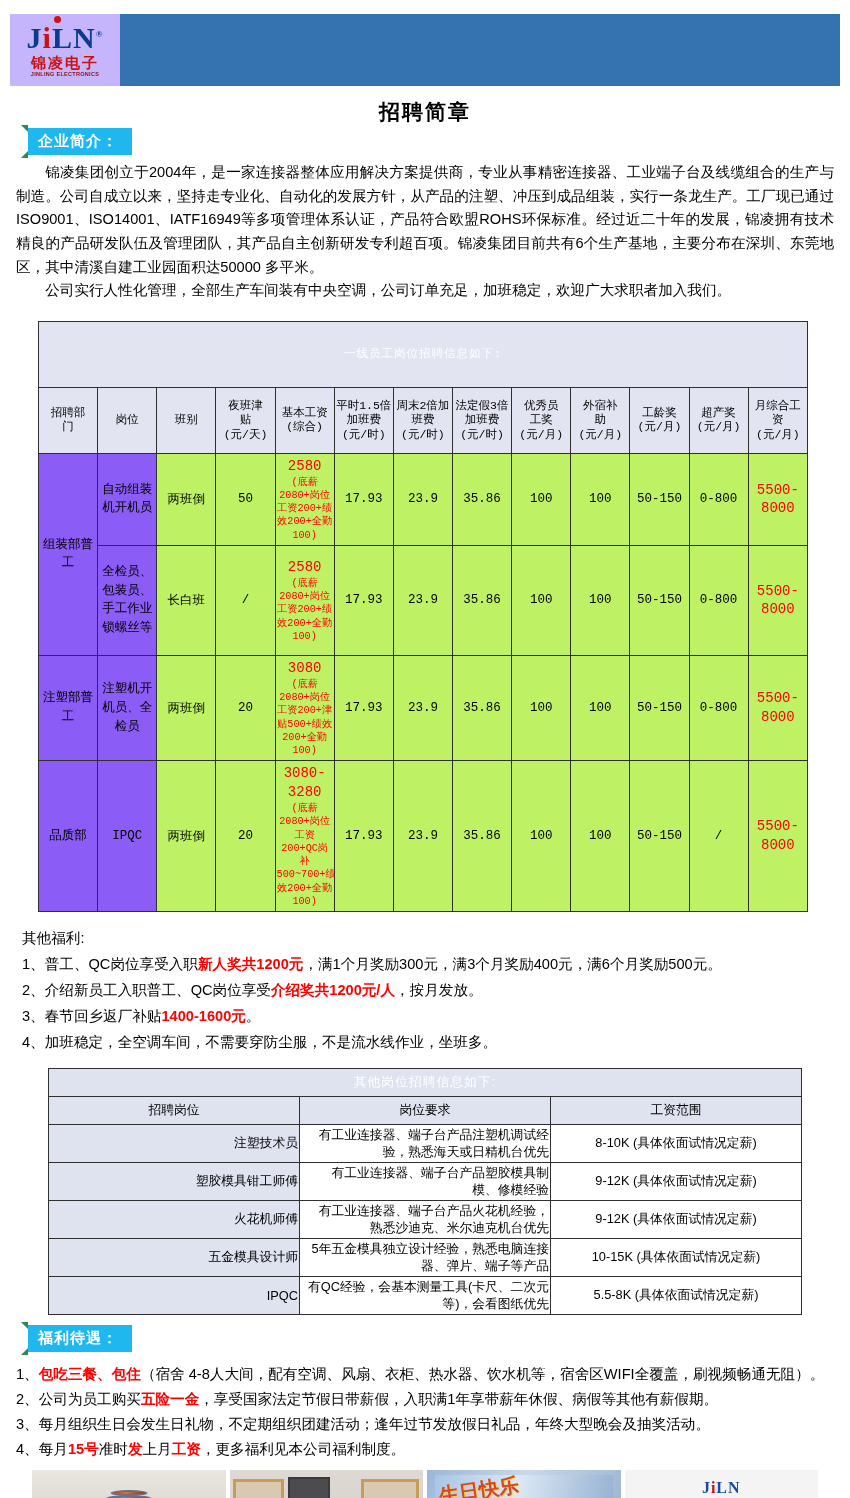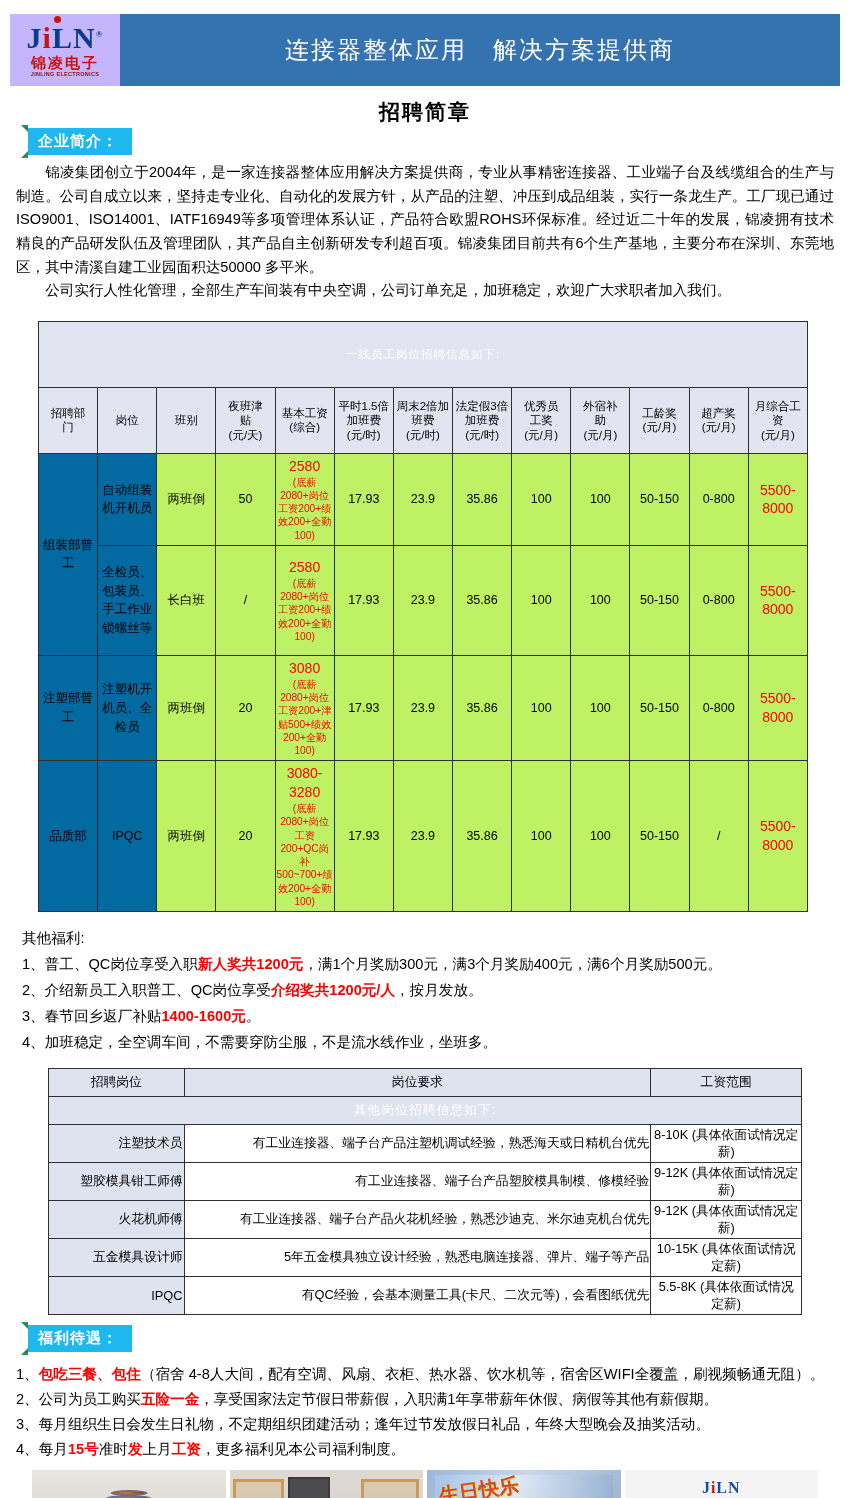--- a/index.html
+++ b/index.html
@@ -124,21 +124,21 @@
   
   .intro {
     margin: 6px 16px 0 16px;
     font-size: 14.6px;
     line-height: 1.62;
     text-align: justify;
   }
   .intro p { margin: 0; text-indent: 2em; }
 
   
-  .table-wrap { margin: 18px 42px 0 38px; }
+  .table-wrap { margin: 18px 42px 0 38px; font-family: Liberation Mono, monospace; }
   table.main, table.other {
     width: 100%;
     border-collapse: collapse;
     table-layout: fixed;
   }
   table.main td, table.main th,
   table.other td, table.other th {
     border: 1px solid #2f2f2f;
     text-align: center;
     vertical-align: middle;
@@ -159,21 +159,21 @@
     padding: 5px 1px;
     height: 66px;
   }
   table.main tbody td {
     font-size: 12.5px;
     padding: 3px 1px;
     background: #bef264;
   }
   table.main tbody td.dept,
   table.main tbody td.post {
-    background: #0369a1;
+    background: #8b5cf6;
     font-size: 12.5px;
     line-height: 1.5;
   }
   .wage-main {
     color: #ff0000;
     font-size: 14px;
     line-height: 1.35;
   }
   .wage-sub {
     color: #ff0000;
@@ -275,21 +275,20 @@
 
 <div class="header">
   <div class="logo-box">
     <div class="logo-main">
       <span class="dot"></span>J<span class="red">i</span>LN<span class="reg">®</span>
     </div>
     <div class="logo-cn">锦凌电子</div>
     <div class="logo-en">JINLING ELECTRONICS</div>
   </div>
   <div class="banner">
-    <div class="banner-cn">连接器整体应用　解决方案提供商</div>
   </div>
 </div>
 
 <div class="doc-title">招聘简章</div>
 
 <div class="tag-wrap">
   <span class="tag">企业简介：</span>
 </div>
 <div class="intro">
   <p>锦凌集团创立于2004年，是一家连接器整体应用解决方案提供商，专业从事精密连接器、工业端子台及线缆组合的生产与制造。公司自成立以来，坚持走专业化、自动化的发展方针，从产品的注塑、冲压到成品组装，实行一条龙生产。工厂现已通过ISO9001、ISO14001、IATF16949等多项管理体系认证，产品符合欧盟ROHS环保标准。经过近二十年的发展，锦凌拥有技术精良的产品研发队伍及管理团队，其产品自主创新研发专利超百项。锦凌集团目前共有6个生产基地，主要分布在深圳、东莞地区，其中清溪自建工业园面积达50000 多平米。</p>
@@ -451,28 +450,28 @@
       <div class="line">1、普工、QC岗位享受入职<span class="hl">新人奖共1200元</span>，满1个月奖励300元，满3个月奖励400元，满6个月奖励500元。</div>
       <div class="line">2、介绍新员工入职普工、QC岗位享受<span class="hl">介绍奖共1200元/人</span>，按月发放。</div>
       <div class="line">3、春节回乡返厂补贴<span class="hl">1400-1600元</span>。</div>
       <div class="line">4、加班稳定，全空调车间，不需要穿防尘服，不是流水线作业，坐班多。</div>
     </div>
 </div>
 
 <div class="table-wrap2">
   <table class="other">
     <thead>
+      <tr>
+        <td class="tbl-banner" colspan="3">其他岗位招聘信息如下:</td>
+      </tr>
       <tr id="other-head-row">
           <td style="width: 18%;">招聘岗位</td>
           <td style="width: 62%;">岗位要求</td>
           <td style="width: 20%;">工资范围</td>
         </tr>
-      <tr>
-        <td class="tbl-banner" colspan="3">其他岗位招聘信息如下:</td>
-      </tr>
     </thead>
     <tbody id="other-body">
         <tr>
           <td class="pos">注塑技术员</td>
           <td class="req">有工业连接器、端子台产品注塑机调试经验，熟悉海天或日精机台优先</td>
           <td>8-10K (具体依面试情况定薪)</td>
         </tr>
         <tr>
           <td class="pos">塑胶模具钳工师傅</td>
           <td class="req">有工业连接器、端子台产品塑胶模具制模、修模经验</td>

